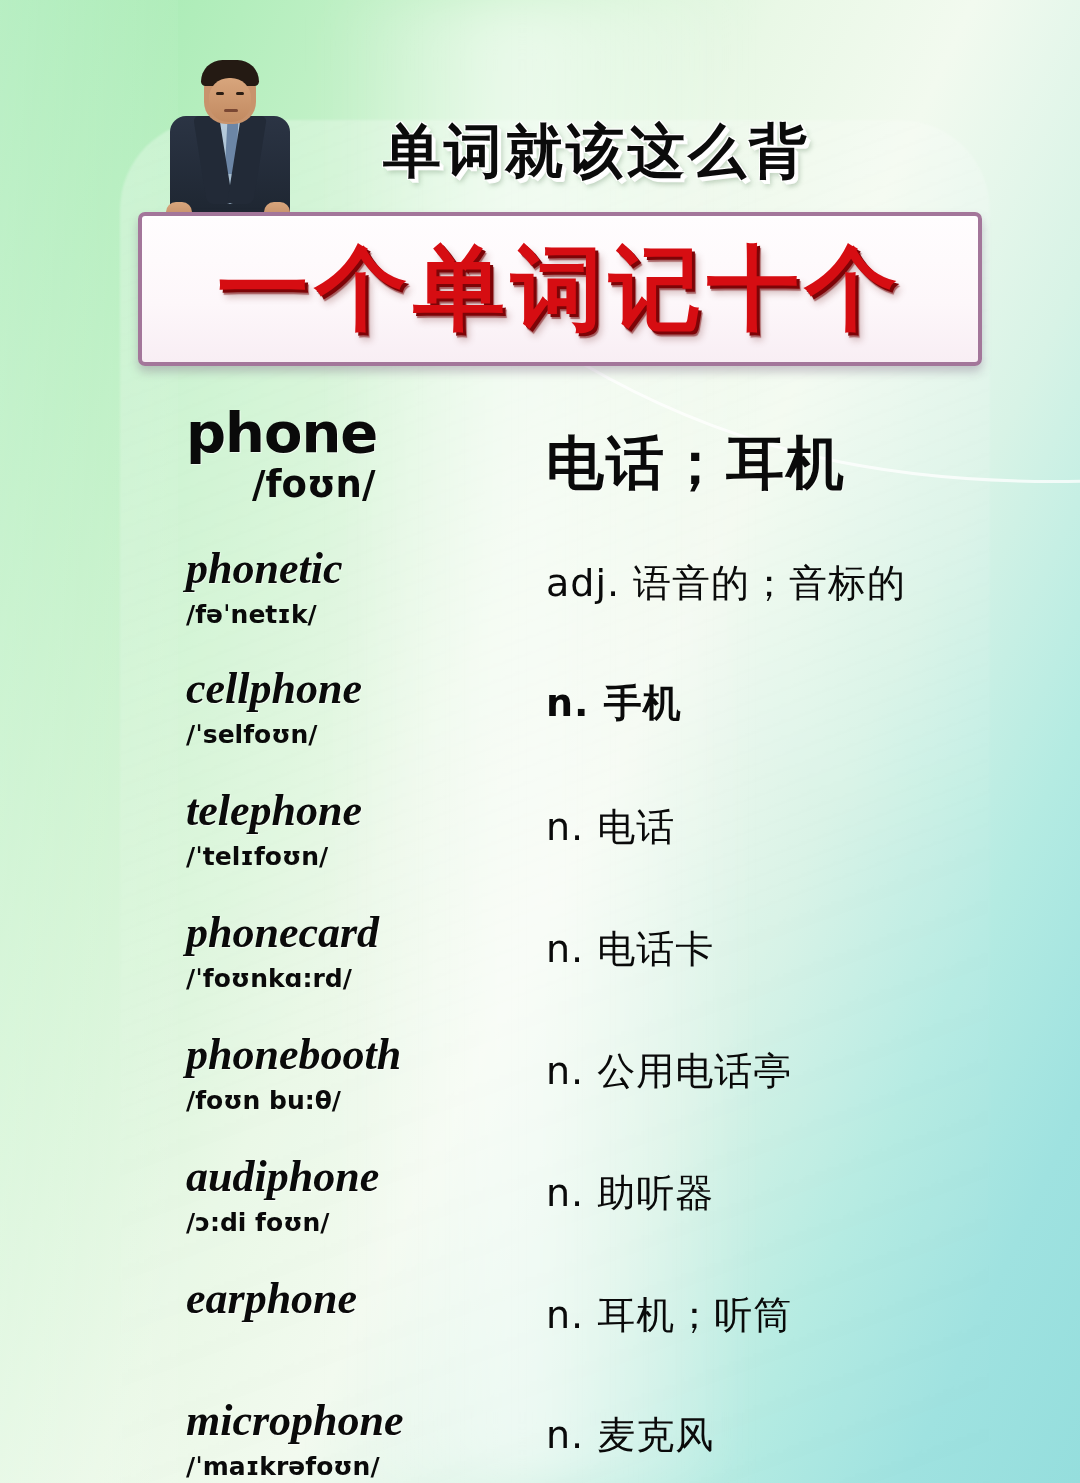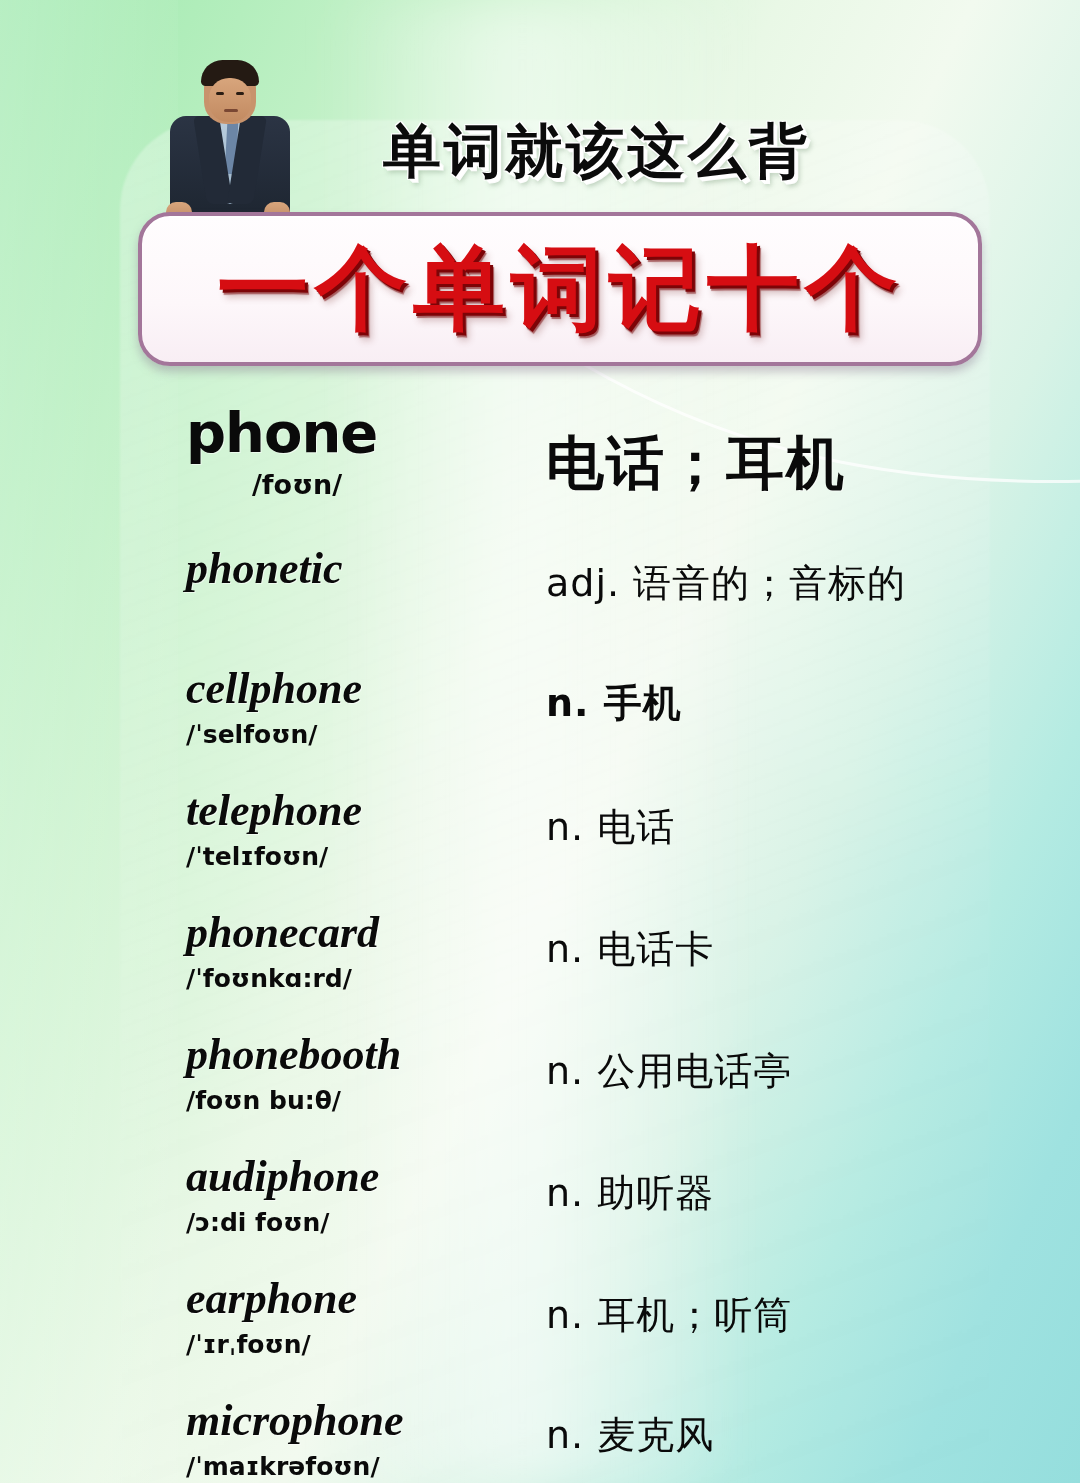--- a/index.html
+++ b/index.html
@@ -117,21 +117,21 @@
     text-shadow:
       2px 2px 0 #ffffff, 3px 3px 0 #ffffff, 4px 4px 0 rgba(255,255,255,.95),
       -1px -1px 0 #ffffff, 1px -1px 0 #ffffff, -1px 1px 0 #ffffff,
       5px 6px 5px rgba(120,150,120,.45);
   }
 
   #title-banner{
     position:absolute;left:138px;top:212px;width:836px;height:146px;
     background:linear-gradient(180deg,#fffdfe 0%,#fdf7fa 60%,#f8eef4 100%);
     border:4px solid #a3769a;
-    border-radius:32px;
+    border-radius:7px;
     box-shadow:0 6px 10px rgba(120,100,130,.35), inset 0 2px 0 rgba(255,255,255,.9);
     display:flex;align-items:center;justify-content:center;
   }
   #title-text{
     font-size:92px;line-height:100px;font-weight:900;
     color:#d60d12;
     letter-spacing:6px;
     font-family:"DejaVu Sans","Liberation Sans",sans-serif;
     text-shadow:
       3px 3px 0 #7d0407,
@@ -166,21 +166,21 @@
   .wr-ipa{
     font-family:"DejaVu Sans","Liberation Sans",sans-serif;
     font-weight:700;
     font-size:25px;line-height:30px;
     color:#0a0a0a;
     white-space:nowrap;
     margin-top:6px;
   }
   .word-row.head .wr-ipa{
     margin-left:66px;
-    font-size:27px;
+    font-size:37px;
   }
   .wr-right{
     position:absolute;left:528px;width:540px;
     font-family:"DejaVu Sans","Liberation Sans",sans-serif;
     font-size:38px;line-height:54px;
     color:#0a0a0a;
     white-space:nowrap;
     letter-spacing:1px;
   }
   .word-row.head .wr-right{
@@ -232,20 +232,21 @@
     <div class="word-row head" style="top: 6px;">
       <div class="wr-left">
         <div class="wr-word">phone</div>
         <div class="wr-ipa">/foʊn/</div>
       </div>
       <div class="wr-right" style="top: 29px;">电话；耳机</div>
     </div>
     <div class="word-row" style="top: 148px;">
       <div class="wr-left">
         <div class="wr-word">phonetic</div>
+        <div class="wr-ipa">/fəˈnetɪk/</div>
       </div>
       <div class="wr-right" style="top: 12px;">adj. 语音的；音标的</div>
     </div>
     <div class="word-row" style="top: 268px;">
       <div class="wr-left">
         <div class="wr-word">cellphone</div>
         <div class="wr-ipa">/ˈselfoʊn/</div>
       </div>
       <div class="wr-right" style="top: 12px; font-weight: bold;">n. 手机</div>
     </div>
@@ -273,21 +274,20 @@
     <div class="word-row" style="top: 756px;">
       <div class="wr-left">
         <div class="wr-word">audiphone</div>
         <div class="wr-ipa">/ɔ:di foʊn/</div>
       </div>
       <div class="wr-right" style="top: 14px;">n. 助听器</div>
     </div>
     <div class="word-row" style="top: 878px;">
       <div class="wr-left">
         <div class="wr-word">earphone</div>
-        <div class="wr-ipa">/ˈɪrˌfoʊn/</div>
       </div>
       <div class="wr-right" style="top: 14px;">n. 耳机；听筒</div>
     </div>
     <div class="word-row" style="top: 1000px;">
       <div class="wr-left">
         <div class="wr-word">microphone</div>
         <div class="wr-ipa">/ˈmaɪkrəfoʊn/</div>
       </div>
       <div class="wr-right" style="top: 12px;">n. 麦克风</div>
     </div>

